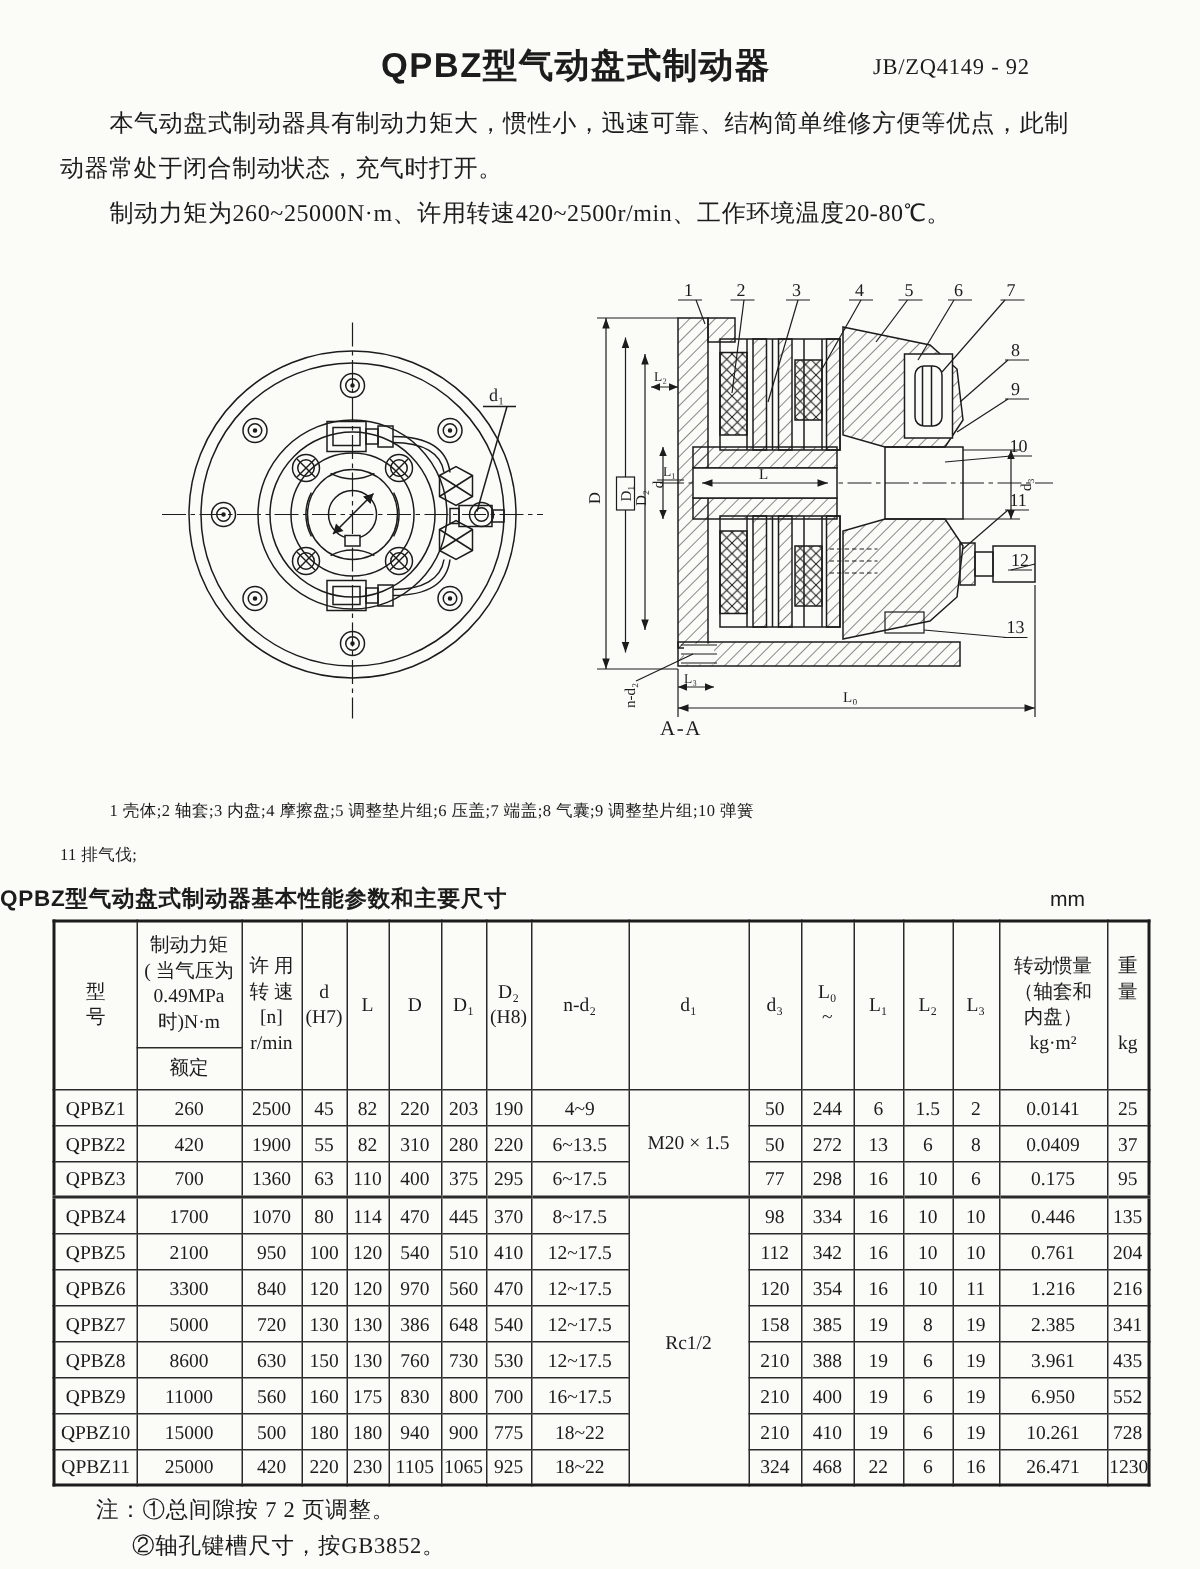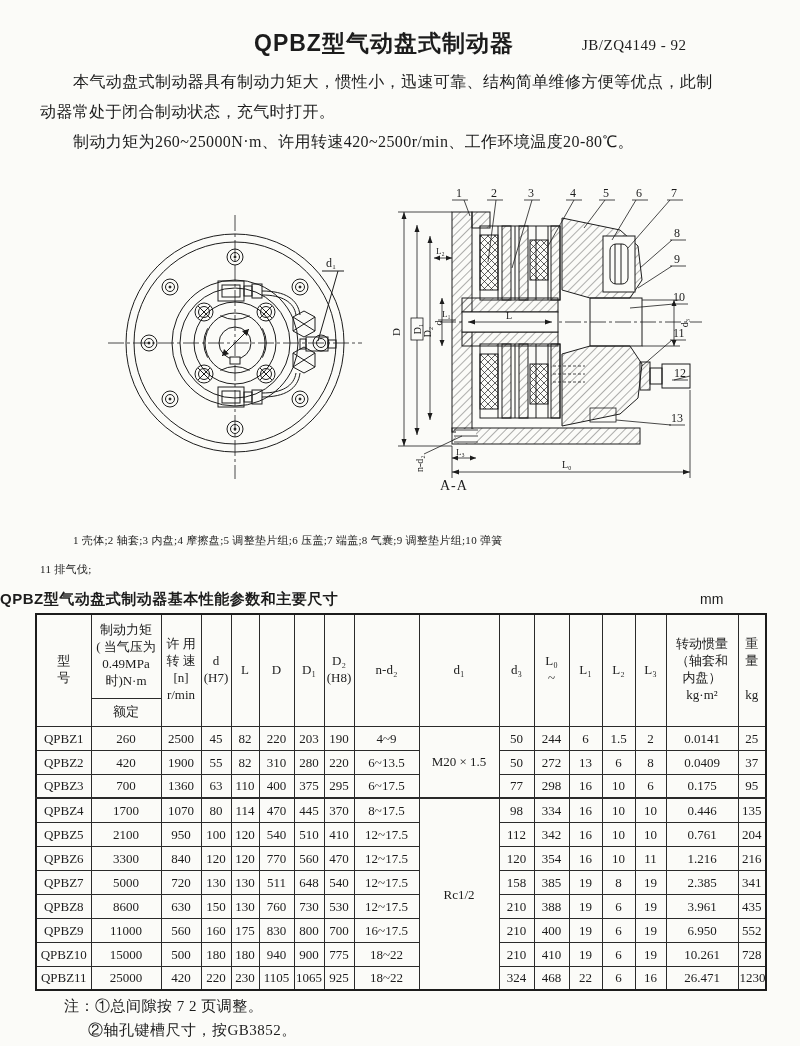--- a/index.html
+++ b/index.html
@@ -502,39 +502,39 @@
         <td>10</td>
         <td>0.761</td>
         <td>204</td>
       </tr>
       <tr>
         <td>QPBZ6</td>
         <td>3300</td>
         <td>840</td>
         <td>120</td>
         <td>120</td>
-        <td>770</td>
+        <td>970</td>
         <td>560</td>
         <td>470</td>
         <td>12~17.5</td>
         <td>120</td>
         <td>354</td>
         <td>16</td>
         <td>10</td>
         <td>11</td>
         <td>1.216</td>
         <td>216</td>
       </tr>
       <tr>
         <td>QPBZ7</td>
         <td>5000</td>
         <td>720</td>
         <td>130</td>
         <td>130</td>
-        <td>511</td>
+        <td>386</td>
         <td>648</td>
         <td>540</td>
         <td>12~17.5</td>
         <td>158</td>
         <td>385</td>
         <td>19</td>
         <td>8</td>
         <td>19</td>
         <td>2.385</td>
         <td>341</td>

